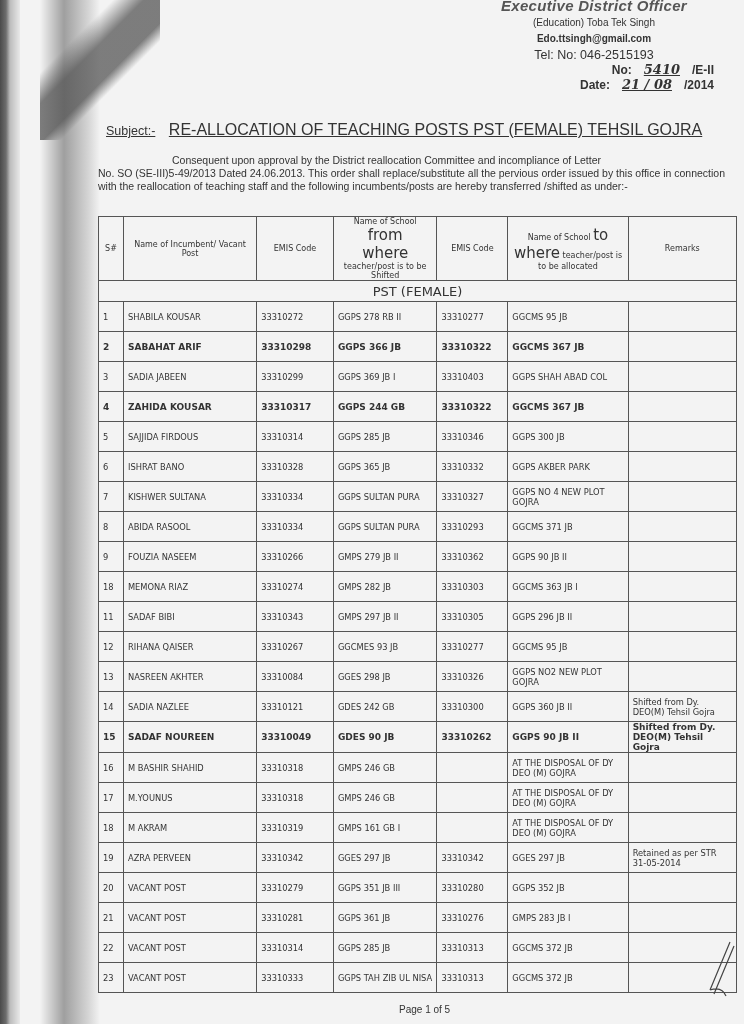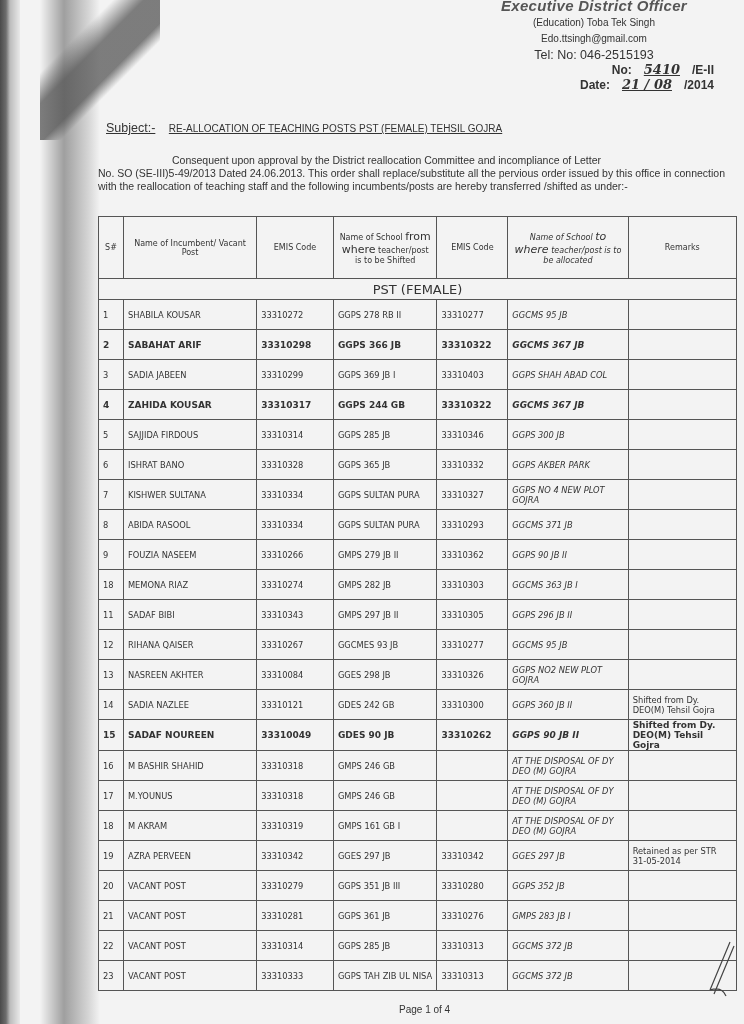--- a/index.html
+++ b/index.html
@@ -21,51 +21,51 @@
     background:linear-gradient(135deg,rgba(70,70,70,0.0) 0,rgba(70,70,70,0.0) 28%,rgba(85,85,85,0.75) 40%,rgba(85,85,85,0.75) 55%,rgba(0,0,0,0) 62%);
   }
   .page {
     position:absolute; left:62px; top:0; width:682px; height:1024px;
   }
   .letterhead {
     position:absolute; right:30px; top:0; width:240px; text-align:center; color:#333;
   }
   .lh-title { font-size:15px; font-weight:bold; font-style:italic; letter-spacing:0.3px; color:#555; margin-top:-3px; }
   .lh-sub { font-size:10px; margin-top:3px; }
-  .lh-email { font-size:10px; margin-top:5px; }
+  .lh-email { font-size:10px; margin-top:5px;font-weight:bold; }
   .lh-tel { font-size:12.5px; margin-top:4px; }
   .lh-line { font-size:12px; margin-top:0; text-align:right; padding-left:40px;font-weight:bold; }
   .lh-line .hand { font-family:"DejaVu Serif", serif; font-style:italic; text-decoration:underline; padding:0 12px; font-size:13px; }
   .subject {
     position:absolute; left:44px; top:121px; font-size:12.5px; color:#333;
   }
   .subject .lbl { text-decoration:underline; margin-right:10px;text-align:center; }
-  .subject .txt { text-decoration:underline; font-size:10px; }
+  .subject .txt { text-decoration:underline; font-size:16px; }
   .body-text {
     position:absolute; left:36px; top:154px; width:648px; font-size:10.5px; line-height:13px; color:#333;
   }
   .body-text .indent { display:block; padding-left:74px; }
   table.alloc {
     position:absolute; left:36px; top:216px; width:639px;
     border-collapse:collapse; font-family:"DejaVu Sans", sans-serif;
   }
   table.alloc td, table.alloc th {
     border:1px solid #555; padding:0 4px; font-size:8.3px; color:#333; font-weight:normal;
   }
   table.alloc th { text-align:center; height:61px; font-size:8px; }
-  table.alloc th .big { font-size:11px; }
+  table.alloc th .big { font-size:15px; }
   .sec-row td { text-align:center; font-size:13px !important; height:20px; }
   .row td { height:29px; }
   .row.bold td { font-weight:bold; font-size:9px; }
   .c-sn { width:16px; }
   .c-name { width:125px; }
   .c-emis1 { width:68px; }
   .c-from { width:95px; }
   .c-emis2 { width:62px; }
-  .c-to { width:112px;font-style:italic; }
+  .c-to { width:112px; }
   .c-rem { width:100px; font-size:8px; }
   .page-footer {
     position:absolute; left:337px; top:1004px; font-size:10px; color:#333;
   }
   .signature {
     position:absolute; left:640px; top:940px; width:40px; height:60px;
   }
 </style>
 </head>
 <body>
@@ -328,14 +328,14 @@
           <td class="c-to">GGCMS 372 JB</td>
           <td class="c-rem"></td>
         </tr>
       </tbody>
   </table>
 
   <svg class="signature" viewBox="0 0 40 60">
     <path d="M28 2 L8 50 M32 6 L12 54 M8 50 Q20 46 24 56" stroke="#444" stroke-width="1.2" fill="none"></path>
   </svg>
 
-  <div class="page-footer">Page 1 of 4</div>
+  <div class="page-footer">Page 1 of 5</div>
 </div>
 
 </body></html>

